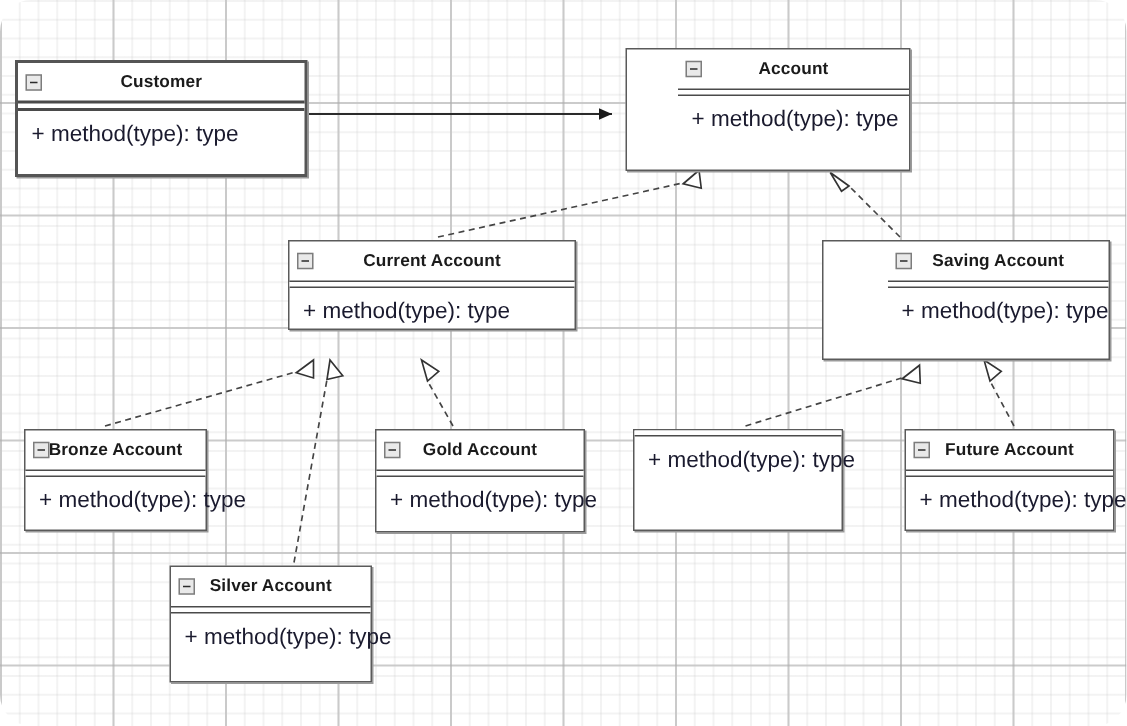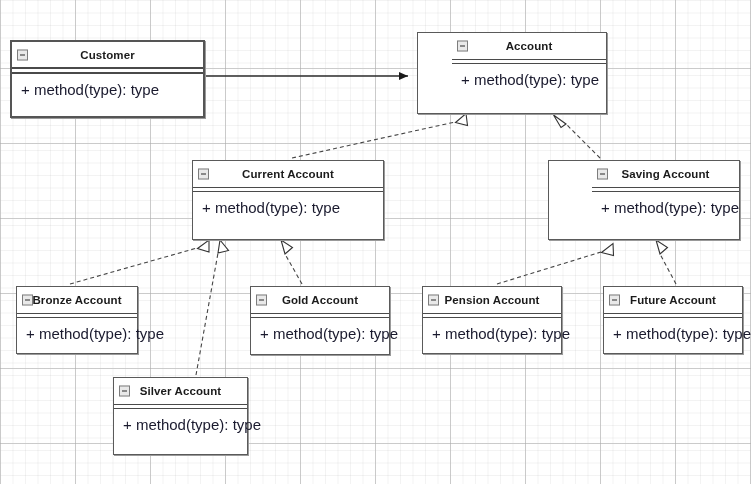--- a/index.html
+++ b/index.html
@@ -24,20 +24,21 @@
       linear-gradient(to right,  rgba(200,200,200,0.22) 1px, transparent 1px),
       linear-gradient(to bottom, rgba(200,200,200,0.22) 1px, transparent 1px),
       linear-gradient(to right,  rgba(160,160,160,0.55) 1px, transparent 1px),
       linear-gradient(to bottom, rgba(160,160,160,0.55) 1px, transparent 1px);
     background-size:
       12.5px 12.5px,
       12.5px 12.5px,
       75px 75px,
       75px 75px;
     background-position: 0 0, 0 0, 0 -7px, 0 -7px;
+    border-radius: 21px;
   }
 
   
   #connectors {
     position: absolute;
     left: 0;
     top: 0;
     width: 751px;
     height: 484px;
   }
@@ -185,21 +186,21 @@
     <div class="uml-header">
       <span class="collapse-icon"></span>
       <span class="uml-title">Account</span>
     </div>
     <div class="uml-sep"></div>
     <div class="uml-body">
       <div class="uml-member">+ method(type): type</div>
     </div>
   </div>
 
-  <div class="uml-class" style="left:192px; top:160px; width:192px; height:80px;">
+  <div class="uml-class" style="left:192px; top:160px; width:192px; height:60px;">
     <div class="uml-header">
       <span class="collapse-icon"></span>
       <span class="uml-title">Current Account</span>
     </div>
     <div class="uml-sep"></div>
     <div class="uml-body">
       <div class="uml-member">+ method(type): type</div>
     </div>
   </div>
 
@@ -230,24 +231,20 @@
       <span class="collapse-icon"></span>
       <span class="uml-title">Gold Account</span>
     </div>
     <div class="uml-sep"></div>
     <div class="uml-body">
       <div class="uml-member">+ method(type): type</div>
     </div>
   </div>
 
   <div class="uml-class" style="left:422px; top:286px; width:140px; height:68px;">
-    <div class="uml-header">
-      <span class="collapse-icon"></span>
-      <span class="uml-title">Pension Account</span>
-    </div>
     <div class="uml-sep"></div>
     <div class="uml-body">
       <div class="uml-member">+ method(type): type</div>
     </div>
   </div>
 
   <div class="uml-class" style="left:603px; top:286px; width:140px; height:68px;">
     <div class="uml-header">
       <span class="collapse-icon"></span>
       <span class="uml-title">Future Account</span>

